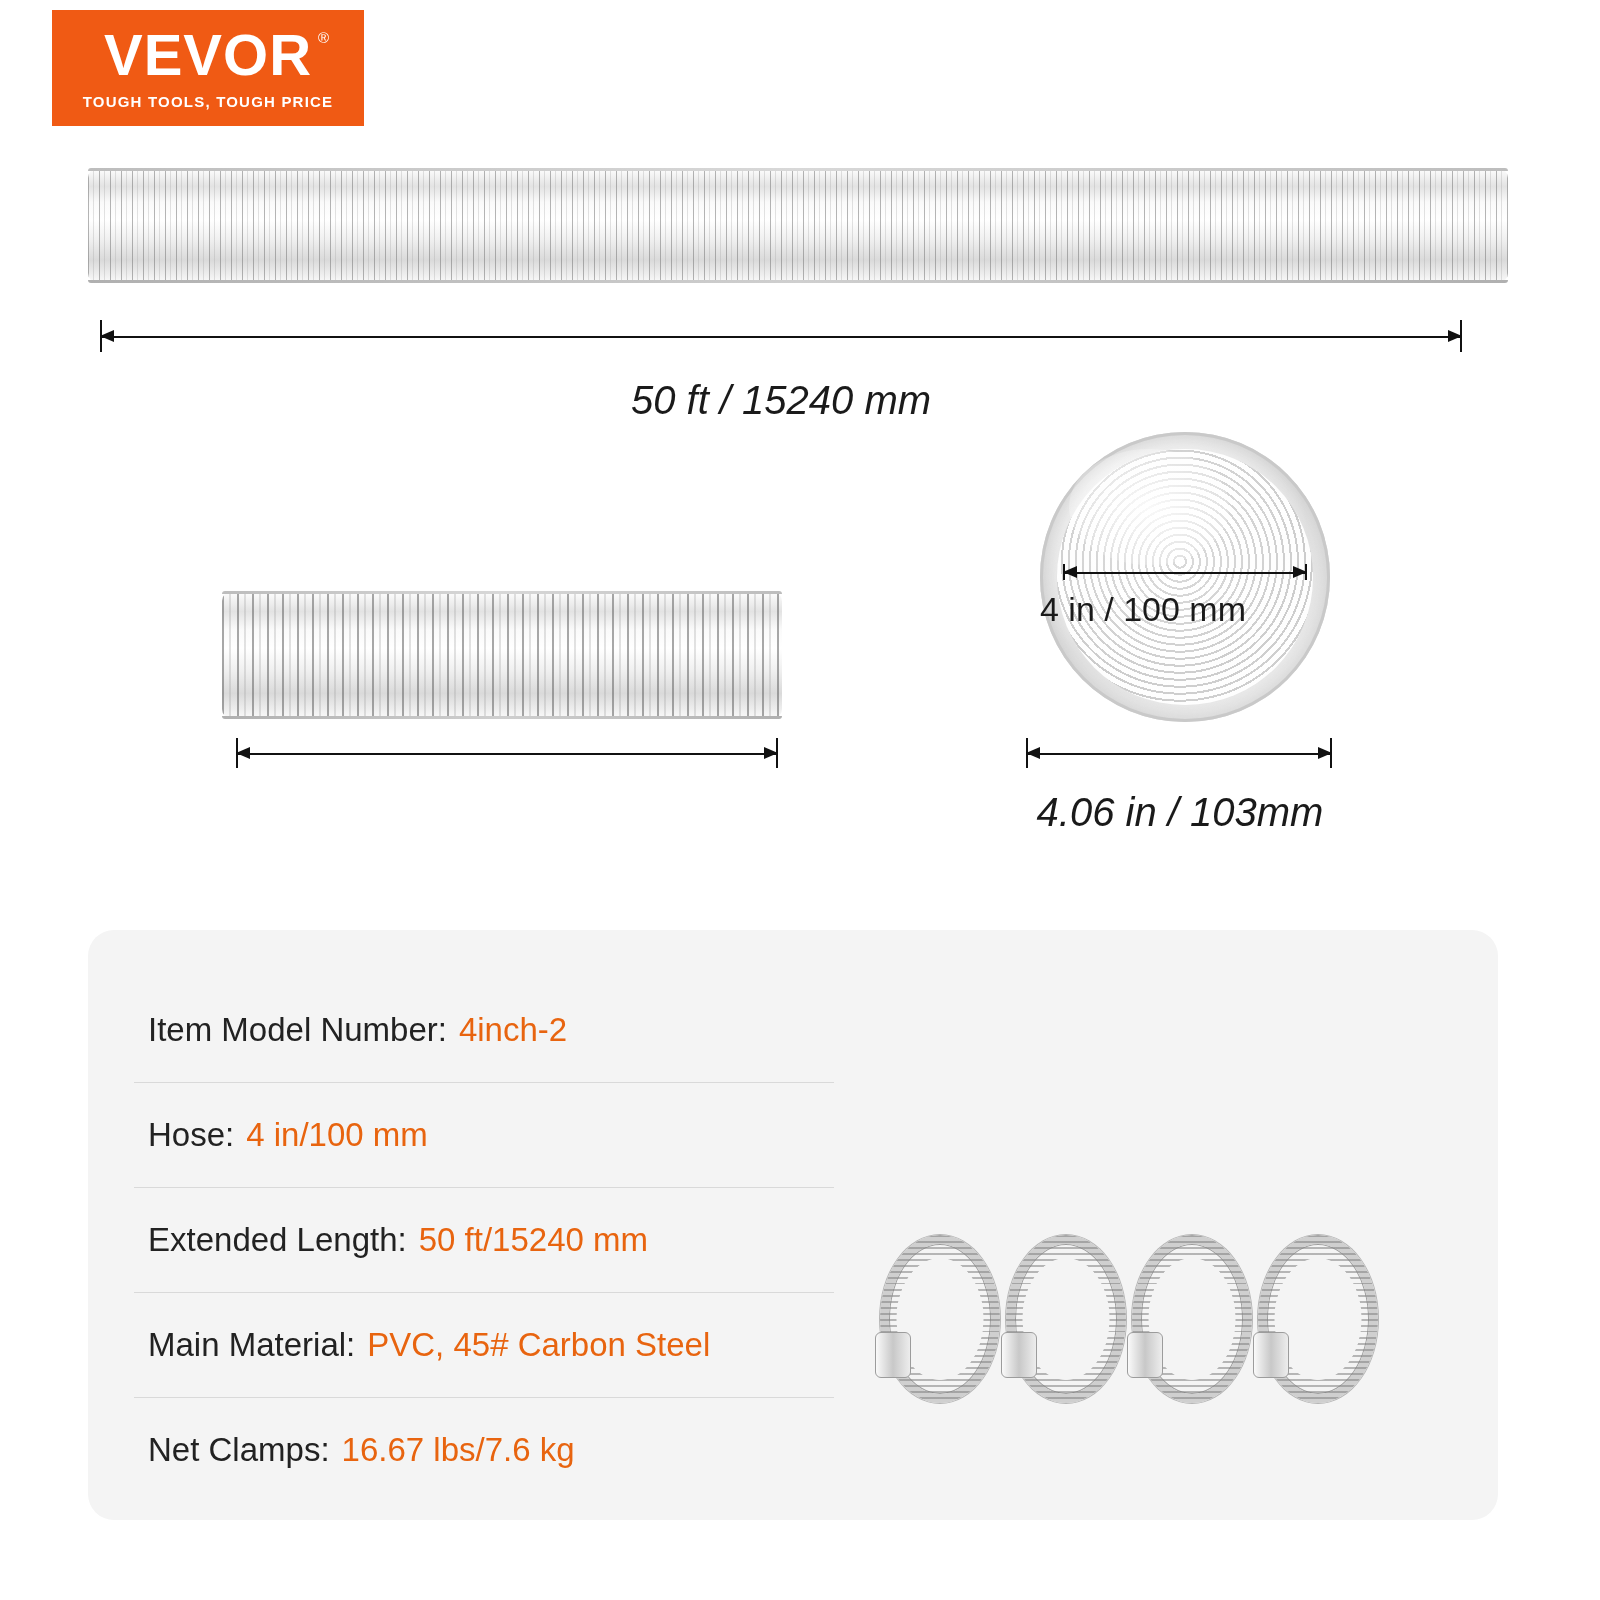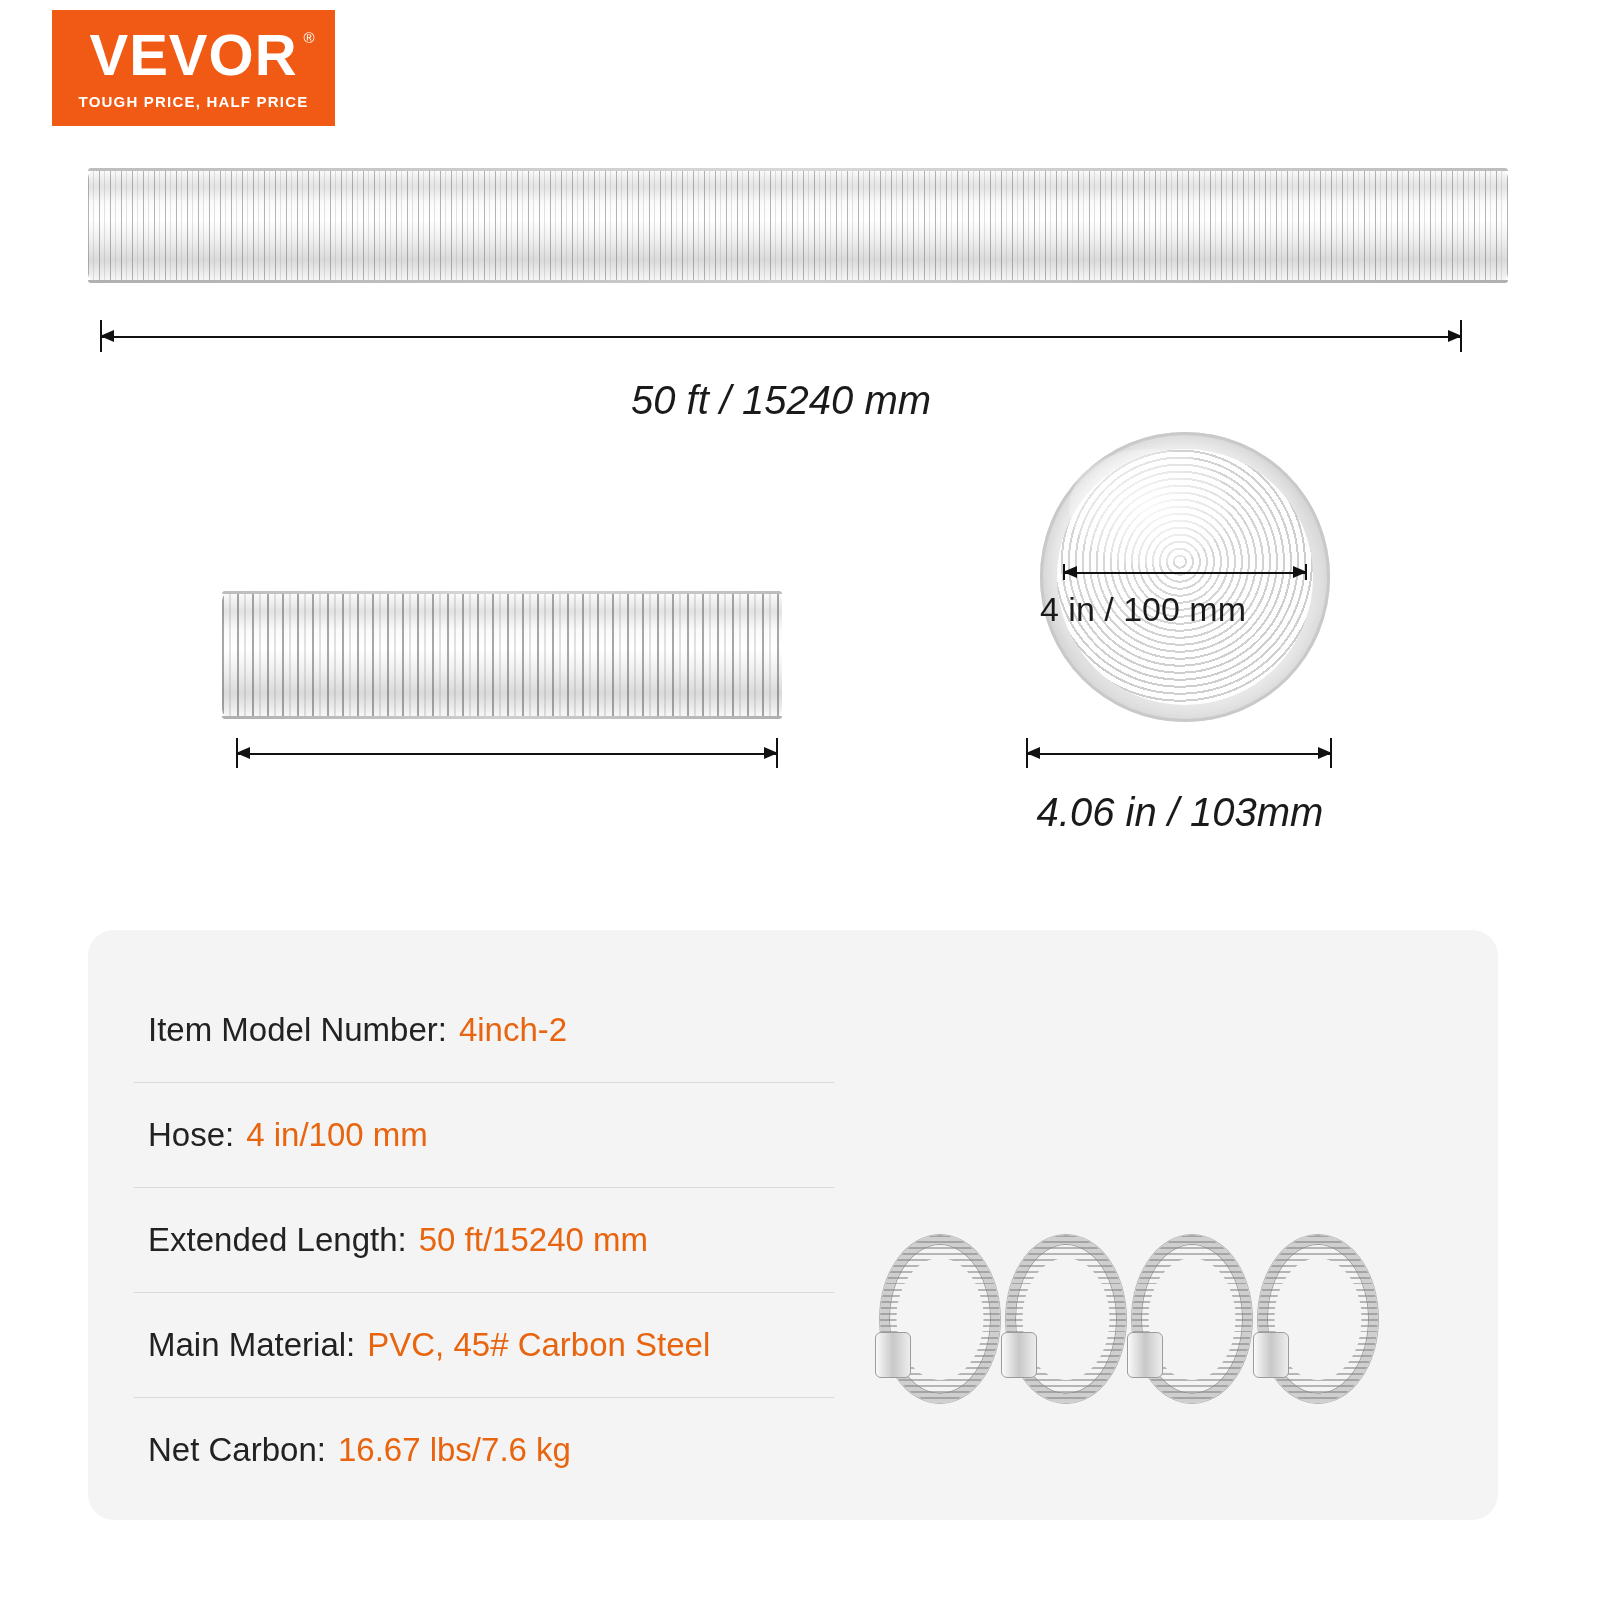--- a/index.html
+++ b/index.html
@@ -8,21 +8,21 @@
     background:#ffffff;
     font-family:"Liberation Sans", sans-serif;
     color:#1a1a1a;
     position:relative;
     overflow:hidden;
   }
   .page{position:relative;width:1600px;height:1600px;}
 
   
   .logo{
-    position:absolute;left:52px;top:10px;width:283px;height:116px;
+    position:absolute;left:52px;top:10px;width:312px;height:116px;
     background:#f05a14;
     display:flex;flex-direction:column;align-items:center;justify-content:center;
   }
   .logo-word{
     color:#fff;font-size:58px;font-weight:bold;letter-spacing:1px;
     line-height:1;position:relative;
   }
   .logo-reg{
     position:absolute;right:-18px;top:4px;font-size:15px;font-weight:normal;
   }
@@ -164,21 +164,21 @@
 </style>
 </head>
 <body>
 
 <div class="page">
 
   <div class="logo">
     <div class="logo-word">
       <span>VEVOR</span><span class="logo-reg">®</span>
     </div>
-    <div class="logo-sub">TOUGH PRICE, HALF PRICE</div>
+    <div class="logo-sub">TOUGH TOOLS, TOUGH PRICE</div>
   </div>
 
   <div class="hose-long">
     <div class="hose-body"></div>
     <div class="hose-ribs"></div>
     <div class="hose-edge-top"></div>
     <div class="hose-edge-bot"></div>
   </div>
 
   <div class="dim" style="left:100px;top:320px;width:1362px;height:32px;">
@@ -241,21 +241,21 @@
       </div>
       <div class="spec-row">
         <span class="spec-key">Extended Length:</span>
         <span class="spec-val">50 ft/15240 mm</span>
       </div>
       <div class="spec-row">
         <span class="spec-key">Main Material:</span>
         <span class="spec-val">PVC, 45# Carbon Steel</span>
       </div>
       <div class="spec-row">
-        <span class="spec-key">Net Carbon:</span>
+        <span class="spec-key">Net Clamps:</span>
         <span class="spec-val">16.67 lbs/7.6 kg</span>
       </div>
     </div>
 
 
   </div>
 
   <div class="clamps">
     <div class="clamp c1">
       <div class="band"></div>

